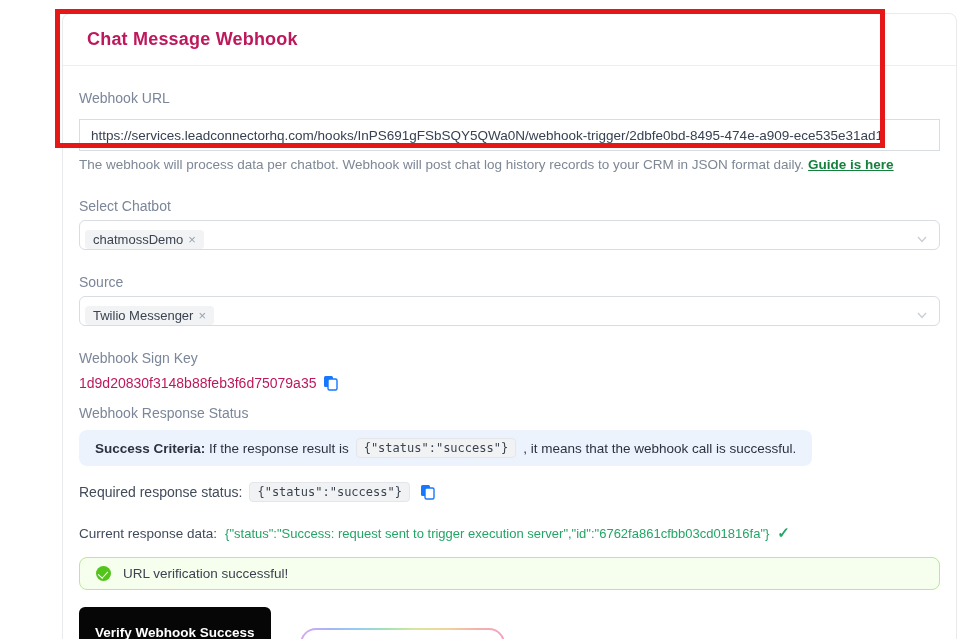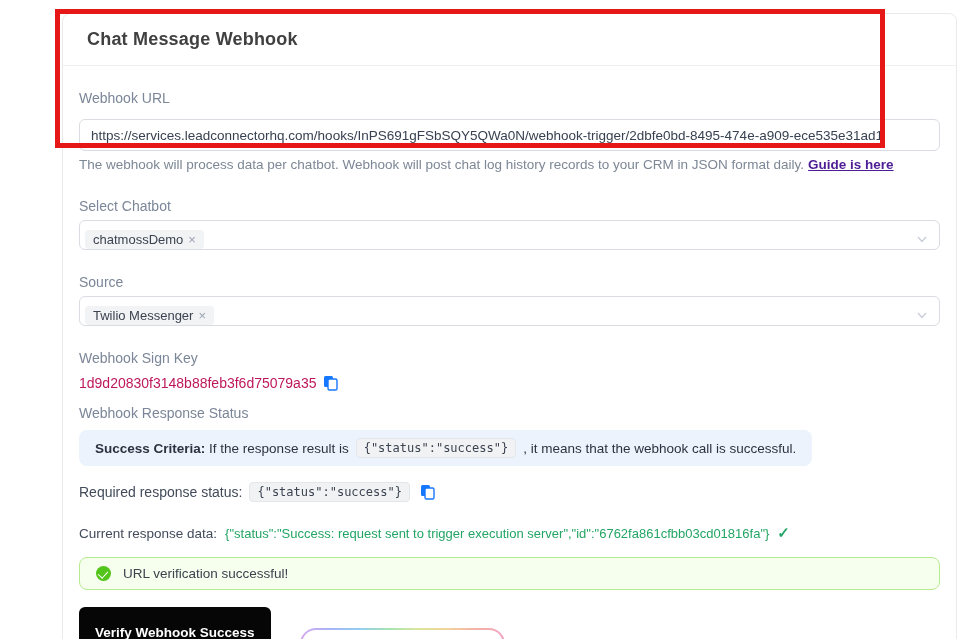--- a/index.html
+++ b/index.html
@@ -4,30 +4,30 @@
 <style>
   * { margin:0; padding:0; box-sizing:border-box; }
   html,body { width:974px; height:639px; overflow:hidden; background:#ffffff;
     font-family:"Liberation Sans", sans-serif; }
   #stage { position:relative; width:974px; height:639px; background:#ffffff; overflow:hidden; }
 
   .card { position:absolute; left:62px; top:13px; width:895px; height:720px;
     background:#fff; border:1px solid #e9eaec; border-radius:8px; }
   .card-header { height:52px; display:flex; align-items:center; padding:0 24px;
     border-bottom:1px solid #edeff1; }
-  .card-title { font-size:18px; font-weight:700; color:#404040; letter-spacing:.2px; }
+  .card-title { font-size:18px; font-weight:700; color:#be185d; letter-spacing:.2px; }
   .card-body { padding:12px 16px 0 16px; }
 
   .field-label { font-size:14px; color:#7b8698; }
   .lbl-url { margin-top:12px; }
   .url-input { margin-top:13px; width:100%; height:32px; border:1px solid #d9dce1;
-    border-radius:6px; padding:0 11px; font-size:13.5px; color:#374151;
+    border-radius:0; padding:0 11px; font-size:13.5px; color:#374151;
     font-family:"Liberation Sans", sans-serif; background:#fff; outline:none; display:block; }
   .help-row { margin-top:6px; font-size:13.5px; color:#7d8795; }
-  .help-link { color:#4c1d95; font-weight:700; text-decoration:underline; margin-left:4px; cursor:pointer; }
+  .help-link { color:#15803d; font-weight:700; text-decoration:underline; margin-left:4px; cursor:pointer; }
 
   .lbl-chatbot { margin-top:26px; }
   .select-box { margin-top:6px; height:30px; border:1px solid #d9dce1; border-radius:6px;
     display:flex; align-items:center; padding:8px 11px 0 5px; background:#fff; cursor:pointer; }
   .select-box + .field-label { margin-top:24px; }
   .tag { display:inline-flex; align-items:center; gap:5px; background:#f2f3f5;
     border-radius:4px; padding:2px 8px; font-size:13px; color:#3b4350; }
   .tag-x { color:#98a1ae; font-size:13px; cursor:pointer; line-height:1; }
   .spacer { flex:1; }
   .chev { width:12px; height:12px; }

